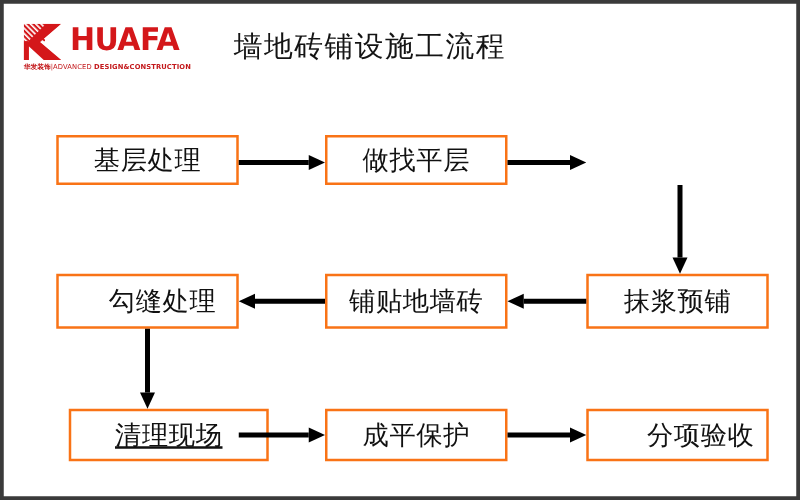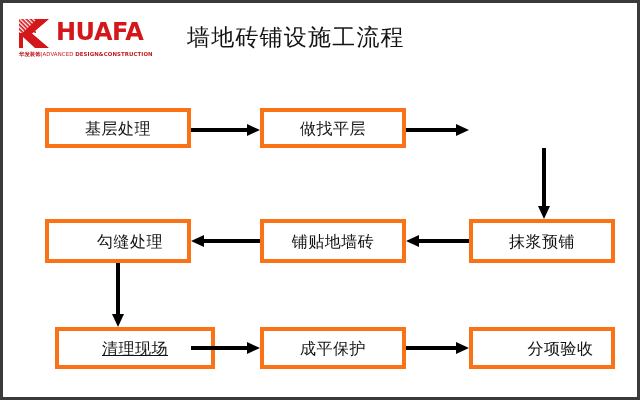--- a/index.html
+++ b/index.html
@@ -82,27 +82,27 @@
   
   #flow {
     position: absolute;
     left: 0; top: 0;
     width: 634px;
     height: 394px;
   }
   .node {
     position: absolute;
     box-sizing: border-box;
-    border: 4px solid #f97316;
+    border: 2px solid #f97316;
     background: #ffffff;
     display: flex;
     align-items: center;
     justify-content: center;
     font-family: "DejaVu Sans", sans-serif;
-    font-size: 16px;
+    font-size: 21px;
     line-height: 17px;
     color: #111111;
     letter-spacing: 0.5px;
     white-space: nowrap;
   }
 
   
   .n-r1c1 { left: 42px;  top: 105px; width: 146px; height: 40px; }
   .n-r1c2 { left: 257px; top: 105px; width: 146px; height: 40px; }
   .n-r1c3 { left: 466px; top: 105px; width: 146px; height: 40px; }

